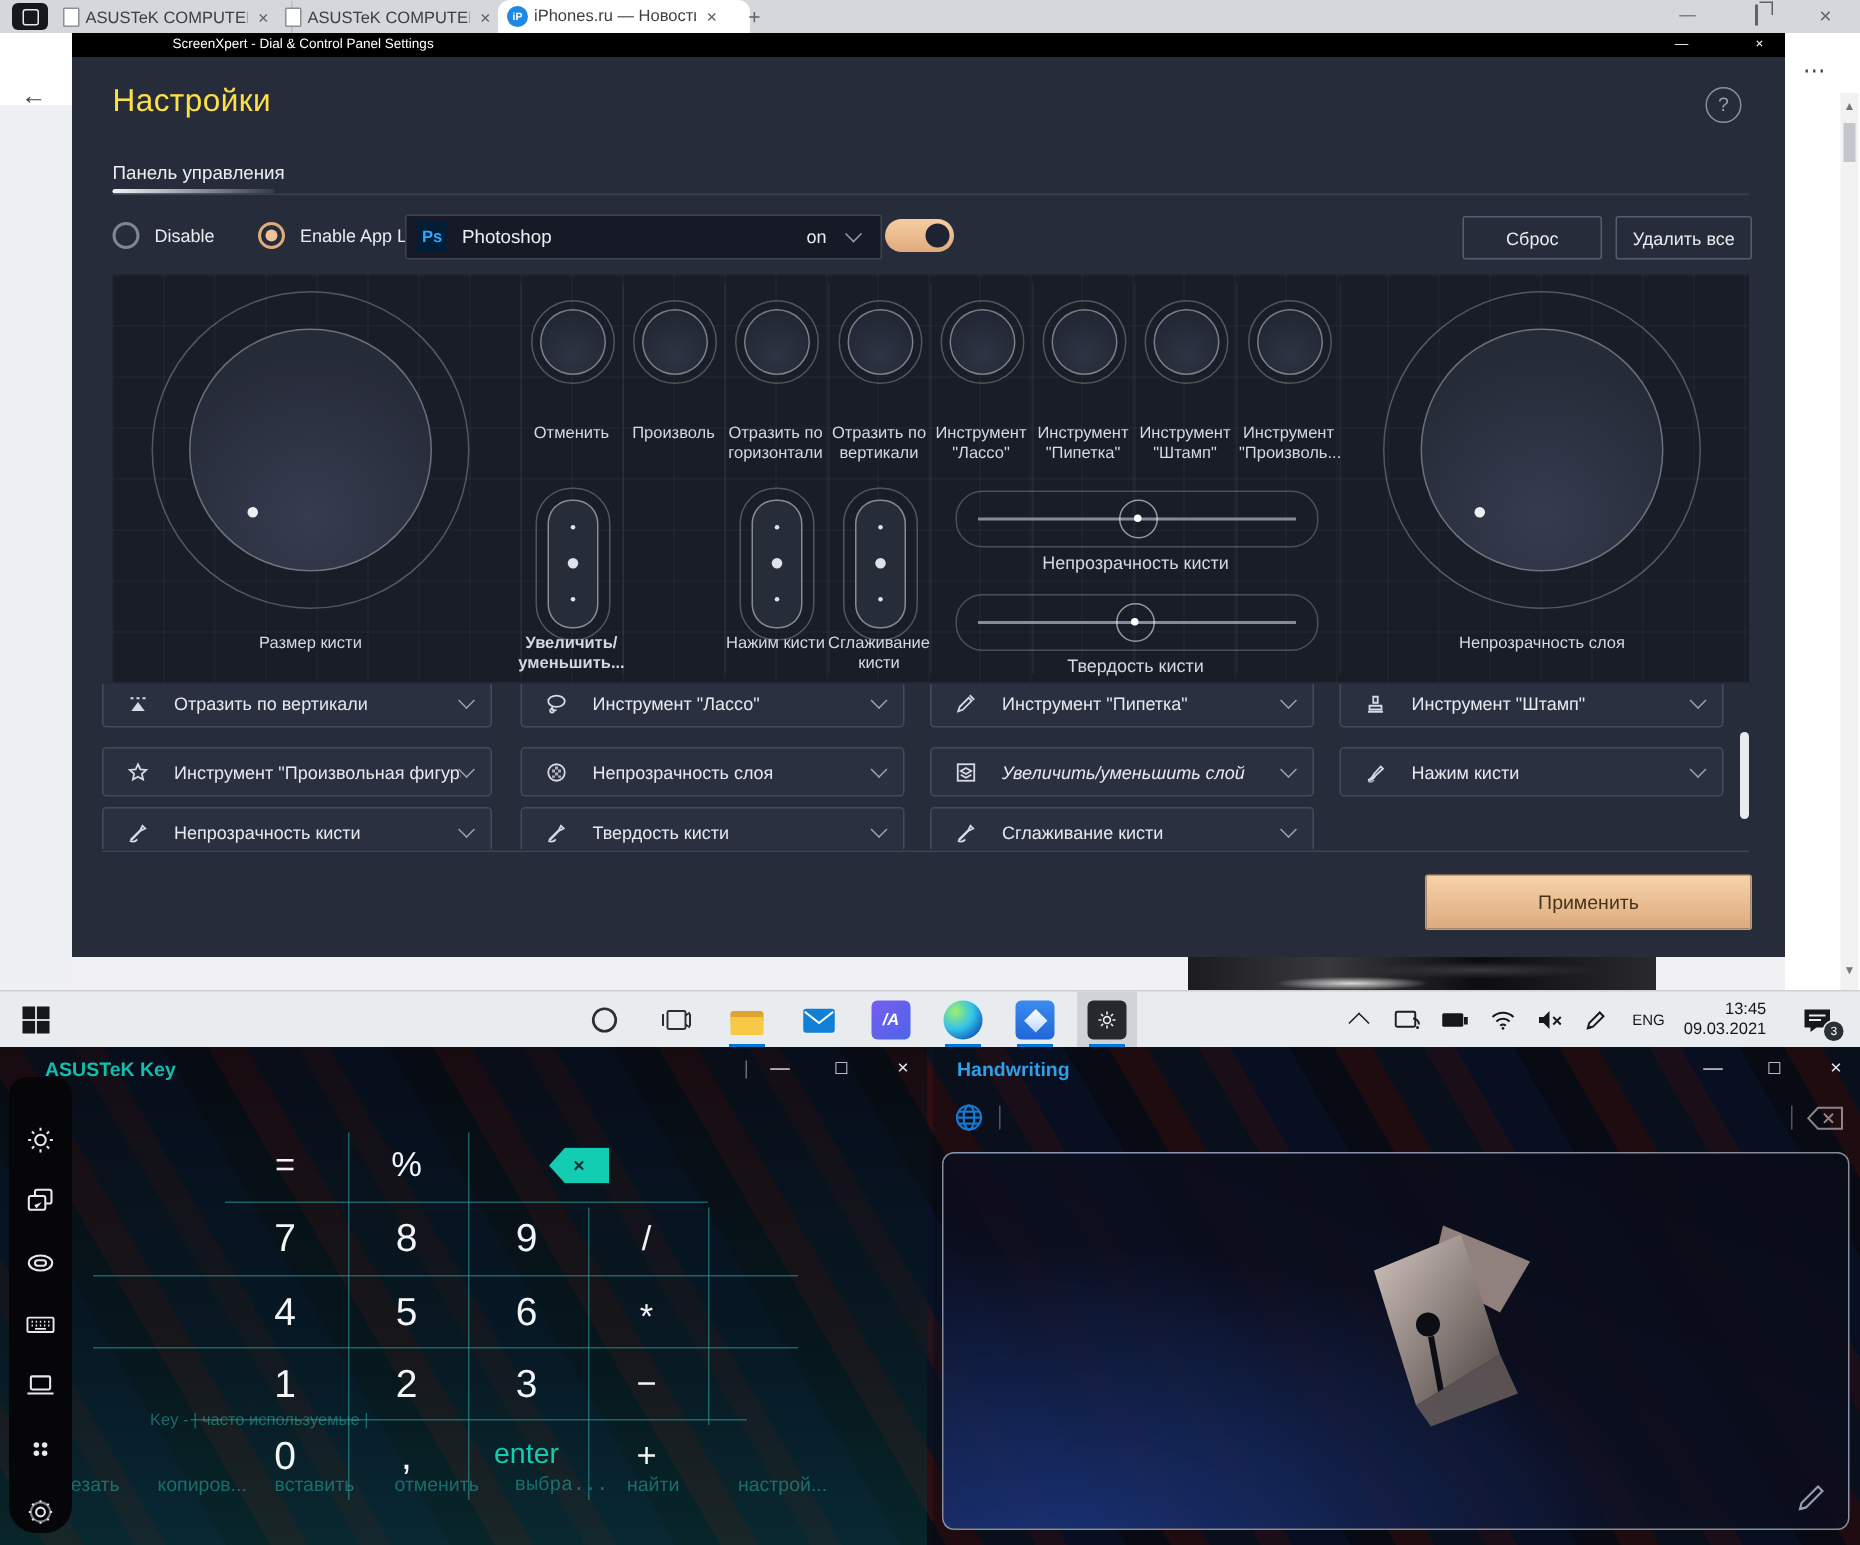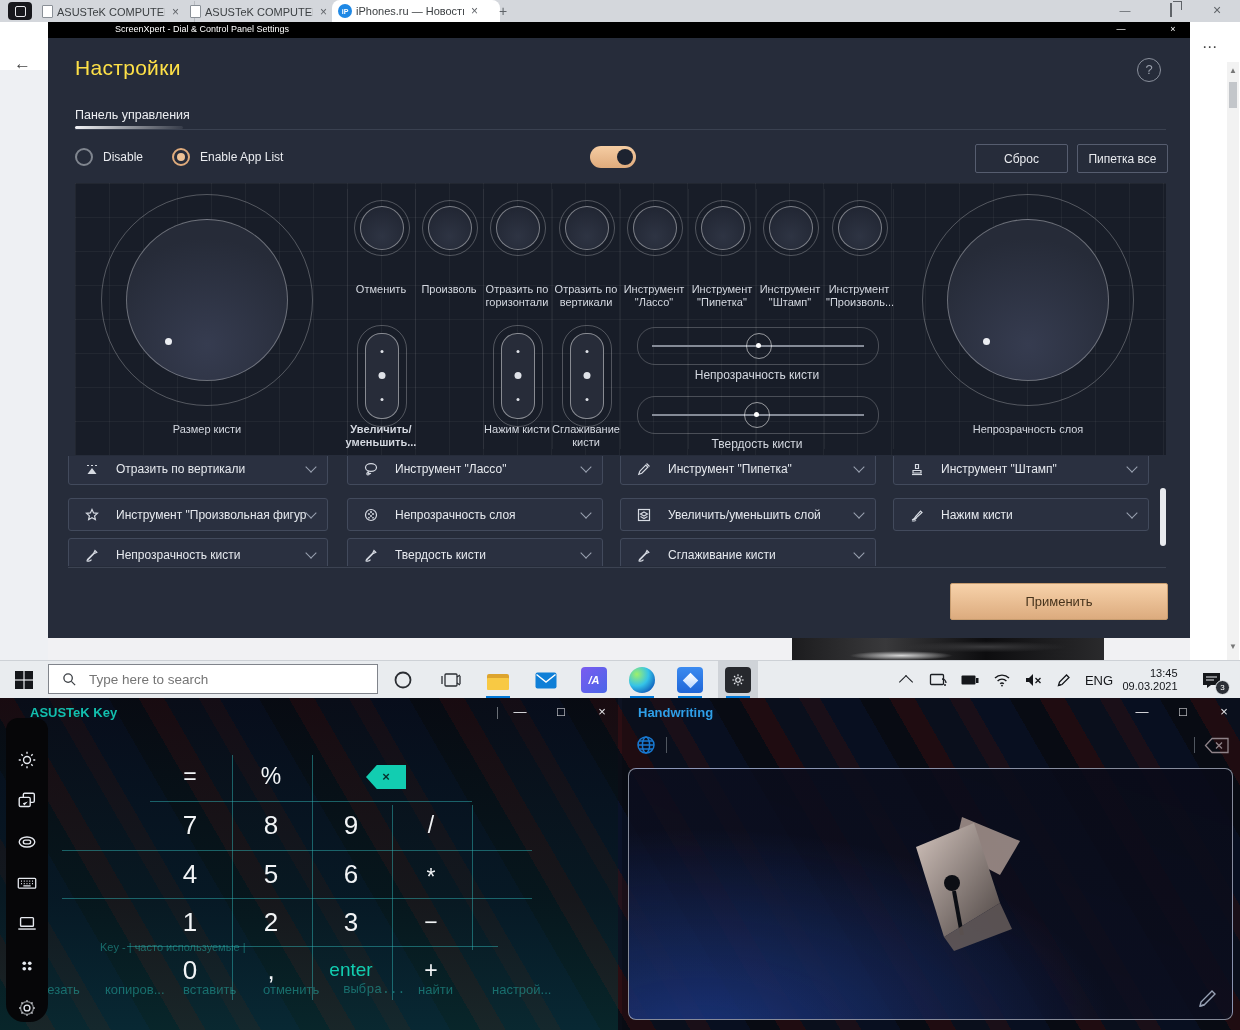--- a/index.html
+++ b/index.html
@@ -115,21 +115,21 @@
 
   
   #taskbar{left:0;top:660px;width:1240px;height:38px;background:#e9ecef;border-top:1px solid #cdd1d6;box-sizing:border-box;}
   #searchbox{position:absolute;left:48px;top:3px;width:330px;height:30px;background:#fff;border:1px solid #80848b;
     display:flex;align-items:center;box-sizing:border-box;}
   #searchbox input{border:0;outline:0;font-size:13.5px;color:#3c4045;width:250px;font-family:inherit;background:transparent;}
   .tbtn{position:absolute;top:0;width:40px;height:38px;display:flex;align-items:center;justify-content:center;}
   .underline{position:absolute;bottom:0;left:8px;width:24px;height:3px;background:#0078d7;}
   .tray{position:absolute;top:0;height:38px;display:flex;align-items:center;justify-content:center;color:#1b1e23;}
   #clock{font-size:11px;line-height:13px;text-align:right;color:#14161a;}
-  #lang{font-size:13px;color:#14161a;}
+  #lang{font-size:10px;color:#14161a;}
   .foldback{position:absolute;left:0;top:3px;width:22px;height:7px;background:#dda42e;border-radius:2px 2px 0 0;}
   .foldfront{position:absolute;left:0;top:7px;width:22px;height:12px;background:#f8c944;border-radius:1px;}
   #gearapp{background:#cfd3d8;}
   .appico{width:26px;height:26px;border-radius:4px;display:flex;align-items:center;justify-content:center;}
   #edge-ico{width:26px;height:26px;border-radius:50%;
     background:radial-gradient(circle at 30% 28%,#9ff06a,#35c3e8 45%,#1266c0 78%,#0a4fa0);}
   .wdiamond{width:11px;height:11px;background:linear-gradient(135deg,#fff,#bcd8ff);transform:rotate(45deg);}
   #notif-badge{position:absolute;right:2px;bottom:4px;width:13px;height:13px;border-radius:50%;background:#2b2f36;
     border:1px solid #e9ecef;color:#fff;font-size:8px;text-align:center;line-height:13px;}
 
@@ -217,25 +217,31 @@
     <div class="abs" id="d-tab">Панель управления</div>
     <div class="abs" id="d-tab-underline"></div>
     <div class="abs" id="d-tabline"></div>
 
     <div class="abs radio r-off" style="left:27px;top:126px;"></div>
     <div class="abs rlabel" style="left:55px;top:128px;">Disable</div>
     <div class="abs radio r-on" style="left:124px;top:126px;">
         <i></i>
       </div>
     <div class="abs rlabel" style="left:152px;top:128px;">Enable App List</div>
+    <div class="abs" id="app-field">
+      <span id="ps-icon">Ps</span>
+      <span id="app-name">Photoshop</span>
+      <span id="app-state">on</span>
+      <span class="chev"></span>
+    </div>
     <div class="abs" id="toggle">
         <i></i>
       </div>
     <div class="abs d-btn" style="left:927px;width:91px;">Сброс</div>
-    <div class="abs d-btn" style="left:1029px;width:89px;">Пипетка все</div>
+    <div class="abs d-btn" style="left:1029px;width:89px;">Удалить все</div>
 
     <div class="abs" id="panel">
       <div class="colsep" style="left:272px;"></div>
       <div class="colsep" style="left:340px;"></div>
       <div class="colsep" style="left:408px;"></div>
       <div class="colsep" style="left:477px;"></div>
       <div class="colsep" style="left:545px;"></div>
       <div class="colsep" style="left:613px;"></div>
       <div class="colsep" style="left:681px;"></div>
       <div class="colsep" style="left:749px;"></div>
@@ -368,21 +374,21 @@
           <span class="chev"></span>
       </div>
       <div class="asn" style="left:281px;top:42px;width:256px;">
         <svg width="16" height="16" viewBox="0 0 16 16" stroke="#d6dae2" fill="none" stroke-width="1.2">
             <circle cx="8" cy="8" r="5.5"></circle>
             <path d="M7 4h2v2H7zM5 6h2v2H5zM9 6h2v2H9zM7 8h2v2H7zM5 10h2v1.5H5zM9 10h2v1.5H9z" fill="#d6dae2" stroke="none" opacity=".75"></path>
           </svg>
         <span class="lbl">Непрозрачность слоя</span>
           <span class="chev"></span>
       </div>
-      <div class="asn" style="left:554px;top:42px;width:256px;">
+      <div class="asn" style="left:554px;top:42px;width:256px;font-style:italic;">
         <svg width="16" height="16" viewBox="0 0 16 16" stroke="#d6dae2" fill="none" stroke-width="1.2">
             <rect x="2.5" y="2.5" width="11" height="11"></rect>
             <path d="M8 5l3.5 2L8 9 4.5 7z"></path>
             <path d="M4.5 9.5L8 11.5l3.5-2"></path>
           </svg>
         <span class="lbl">Увеличить/уменьшить слой</span>
           <span class="chev"></span>
       </div>
       <div class="asn" style="left:827px;top:42px;width:256px;">
         <svg width="16" height="16" viewBox="0 0 16 16" stroke="#d6dae2" fill="none" stroke-width="1.2">
@@ -427,27 +433,20 @@
   <div class="abs" id="taskbar">
     <div class="tbtn" style="left:4px;">
       <svg width="20" height="20" viewBox="0 0 20 20">
           <g fill="#15171b">
             <rect x="1" y="1" width="8.4" height="8.4"></rect>
             <rect x="10.6" y="1" width="8.4" height="8.4"></rect>
             <rect x="1" y="10.6" width="8.4" height="8.4"></rect>
             <rect x="10.6" y="10.6" width="8.4" height="8.4"></rect>
           </g>
         </svg>
-    </div>
-    <div id="searchbox">
-      <svg width="15" height="15" viewBox="0 0 16 16" style="margin:0 10px 0 13px;" stroke="#3c4045" fill="none" stroke-width="1.4">
-          <circle cx="6.5" cy="6.5" r="4.5"></circle>
-          <path d="M10 10l4 4"></path>
-        </svg>
-      <input type="text" placeholder="Type here to search" style="">
     </div>
     <div class="tbtn" style="left:383px;">
       <svg width="20" height="20" viewBox="0 0 20 20">
           <circle cx="10" cy="10" r="7.5" fill="none" stroke="#2b2e33" stroke-width="1.8"></circle>
         </svg>
     </div>
     <div class="tbtn" style="left:431px;">
       <svg width="20" height="18" viewBox="0 0 20 18" stroke="#2b2e33" fill="none" stroke-width="1.3">
           <rect x="4" y="3" width="12" height="12" rx="1"></rect>
           <path d="M1 5v8M19 5v8"></path>

